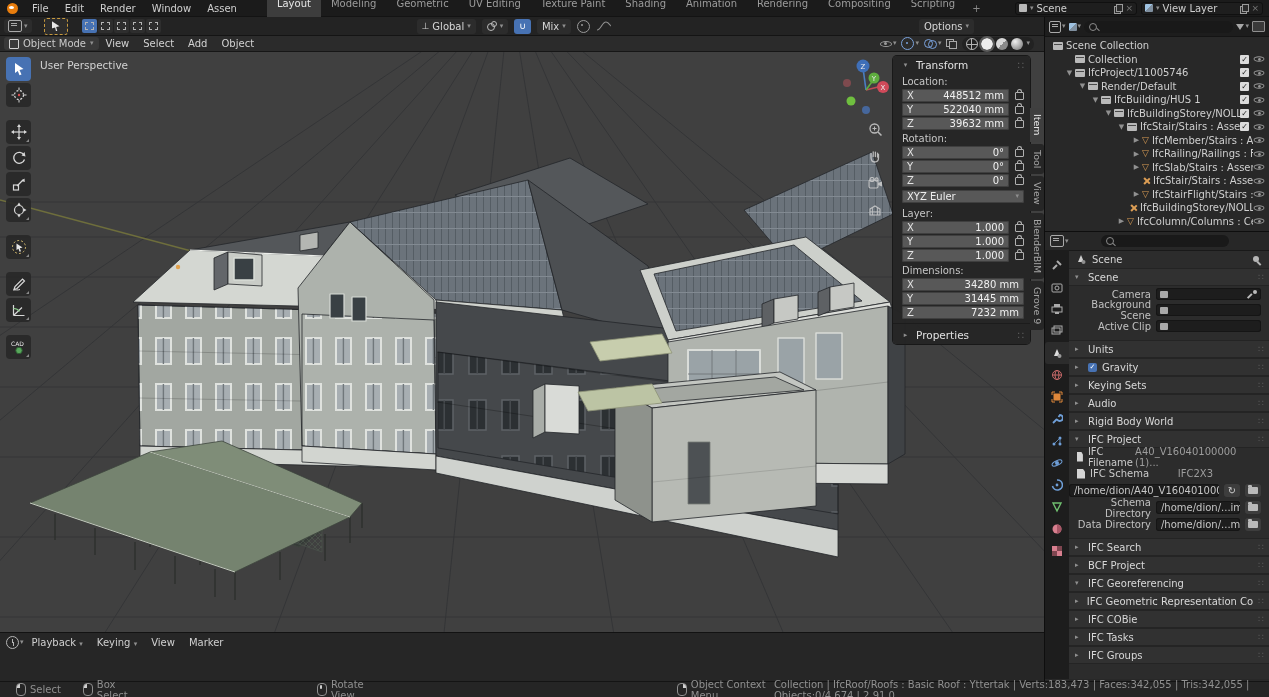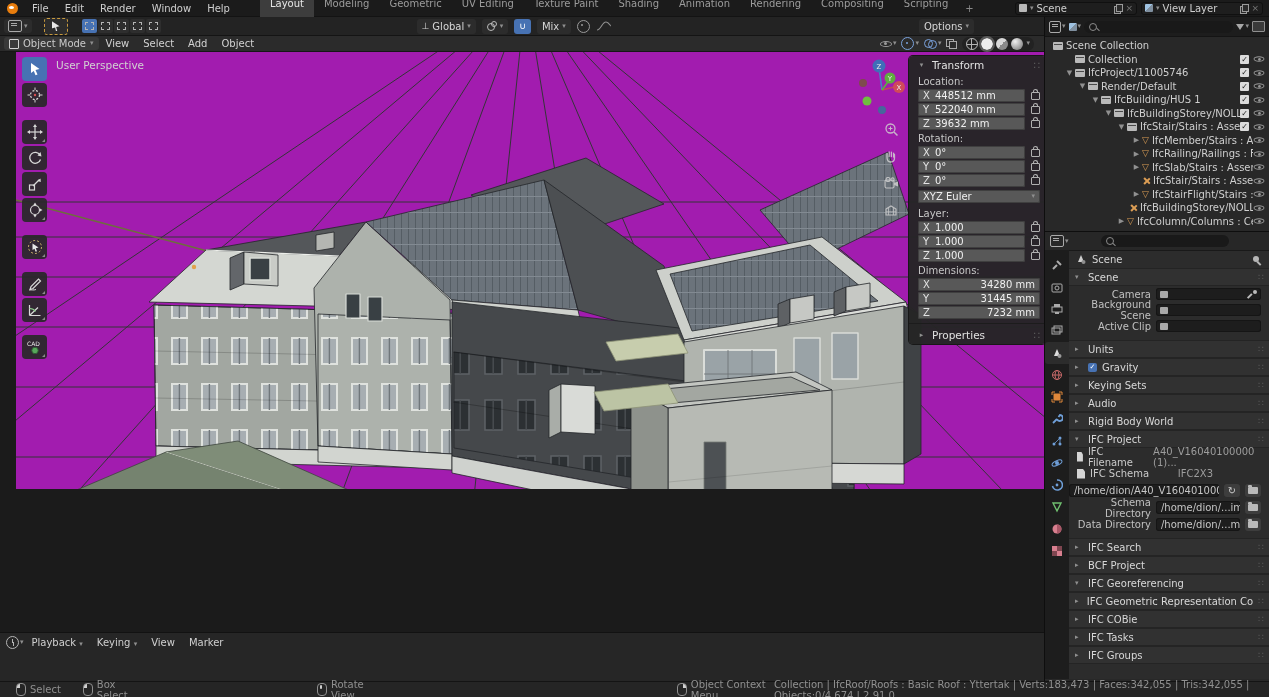--- a/index.html
+++ b/index.html
@@ -67,41 +67,41 @@
   .shade{width:12px;height:12px;border-radius:50%;box-sizing:border-box;}
   .shade.wire{border:1px solid #b5b5b5;background:
      linear-gradient(#0000 45%,#b5b5b5 45% 55%,#0000 55%),
      linear-gradient(90deg,#0000 45%,#b5b5b5 45% 55%,#0000 55%);}
   .shade.solid{background:#ededed;}
   .shade.mat{background:linear-gradient(135deg,#d8d8d8 50%,#8a8a8a 50%);}
   .shade.rend{background:radial-gradient(circle at 35% 30%,#efefef,#6f6f6f);}
   .shade-wrap{display:flex;align-items:center;gap:3px;background:#222;border-radius:8px;padding:1px 4px;}
   .shade-wrap .on{outline:2px solid #5a5a5a;outline-offset:0;}
   
-  #canvas{left:16px;top:52px;width:1044px;height:437px;background:#a21caf;overflow:hidden;}
+  #canvas{left:0;top:52px;width:1044px;height:580px;background:#404040;overflow:hidden;}
   #overlay-text{left:40px;top:6px;line-height:14px;color:#d2d2d2;font-size:10.5px;}
   #overlay-text .l2{color:#bdbdbd;font-size:10px;}
   
   #vtoolbar{left:6px;top:5px;width:26px;display:flex;flex-direction:column;}
   .tbtn{width:25px;height:24px;background:rgba(40,40,40,.92);border-radius:4px;display:flex;align-items:center;justify-content:center;margin-bottom:2px;position:relative;}
   .tbtn.active{background:var(--accent,#4772b3);}
   .tbtn.gap{margin-top:11px;}
   .tbtn .corner{position:absolute;right:2px;bottom:2px;width:0;height:0;border-left:3px solid transparent;border-bottom:3px solid #8a8a8a;}
   
   #navgizmo{left:836px;top:4px;width:60px;height:60px;}
   .navic{left:864px;width:22px;height:22px;display:flex;align-items:center;justify-content:center;opacity:.85;}
   
   #npanel{left:893px;top:4px;width:137px;background:rgba(37,37,37,.97);border-radius:4px;box-shadow:0 0 0 1px #181818;padding-bottom:2px;}
   .np-h{display:flex;align-items:center;height:18px;padding:0 7px;color:#e0e0e0;font-size:10.5px;gap:5px;}
   .np-h .grip{margin-left:auto;color:#5d5d5d;letter-spacing:-1px;}
   .np-lab{color:#c6c6c6;padding:2px 9px 2px;}
   .np-row{display:flex;align-items:center;padding:0 6px 1px 9px;gap:4px;}
   .fld{flex:1;height:13px;background:#585858;border-radius:2px;display:flex;align-items:center;padding:0 5px;color:#f0f0f0;box-shadow:inset 0 0 0 1px #3f3f3f;}
   .fld .ax{width:12px;color:#e3e3e3;}
-  .fld .val{flex:1;text-align:left;}
+  .fld .val{flex:1;text-align:right;}
   .fld.dim .val{text-align:right;}
   .lock{width:7px;height:6px;border:1px solid #b0b0b0;border-radius:1px;position:relative;margin-left:2px;}
   .lock::before{content:'';position:absolute;top:-4px;left:1px;width:3px;height:3px;border:1px solid #b0b0b0;border-bottom:none;border-radius:3px 3px 0 0;}
   .np-drop{margin:2px 6px 3px 9px;height:13px;background:#585858;border-radius:2px;display:flex;align-items:center;padding:0 5px;color:#eee;box-shadow:inset 0 0 0 1px #3f3f3f;}
   .np-drop .caret{margin-left:auto;}
   .np-div{height:1px;background:#1c1c1c;margin:3px 0;}
   
   #sidetabs{left:1030px;top:56px;width:14px;display:flex;flex-direction:column;gap:2px;}
   .stab{writing-mode:vertical-rl;background:#262626;color:#a5a5a5;font-size:9.5px;padding:6px 1px;border-radius:0 3px 3px 0;text-align:center;}
   .stab.active{background:#3f3f3f;color:#e8e8e8;}
@@ -138,21 +138,21 @@
   .panel-h{display:flex;align-items:center;height:16px;background:#313131;border-top:1px solid #242424;border-bottom:1px solid #242424;padding:0 6px;gap:5px;color:#d8d8d8;}
   .panel-h .grip{margin-left:auto;color:#5a5a5a;letter-spacing:-1px;font-size:9px;}
   .panel-h .ar{color:#909090;font-size:7px;width:8px;}
   .prow{display:flex;align-items:center;height:16px;padding:0 8px 0 0;gap:5px;}
   .prow .plab{width:82px;text-align:right;color:#c0c0c0;flex:none;}
   .pfield{flex:1;height:12px;background:#1d1d1d;border-radius:3px;display:flex;align-items:center;padding:0 4px;gap:4px;box-shadow:inset 0 0 0 1px #151515;}
   .pfield .picon{width:8px;height:7px;background:#a8a8a8;border-radius:1px;flex:none;}
   .dropper{width:9px;height:9px;position:relative;margin-left:auto;}
   .dropper::before{content:'';position:absolute;right:0;top:0;width:4px;height:4px;background:#bbb;border-radius:50%;}
   .dropper::after{content:'';position:absolute;left:0;bottom:0;width:6px;height:1.5px;background:#bbb;transform:rotate(-45deg);transform-origin:left bottom;}
-  .kv{display:flex;align-items:center;height:17px;padding:0 8px;gap:18px;}
+  .kv{display:flex;align-items:center;height:17px;padding:0 8px;gap:0;}
   .kv .k{color:#cacaca;flex:1;display:flex;align-items:center;gap:5px;}
   .kv .v{color:#9d9d9d;}
   .fileic{width:8px;height:10px;background:#d5d5d5;clip-path:polygon(0 0,70% 0,100% 30%,100% 100%,0 100%);}
   .chk{width:9px;height:9px;background:var(--accent,#4772b3);border-radius:2px;color:#fff;font-size:7px;line-height:9px;text-align:center;}
   .pathfield{flex:1;height:13px;background:#1d1d1d;border-radius:3px;display:flex;align-items:center;padding:0 5px;color:#c6c6c6;box-shadow:inset 0 0 0 1px #151515;white-space:nowrap;overflow:hidden;}
   .sqbtn{width:16px;height:13px;background:#3d3d3d;border-radius:3px;display:flex;align-items:center;justify-content:center;color:#ccc;flex:none;}
   .folder{width:10px;height:7px;background:#b9b9b9;border-radius:1px;position:relative;}
   .folder::before{content:'';position:absolute;left:0;top:-2px;width:4px;height:2px;background:#b9b9b9;border-radius:1px 1px 0 0;}
   .ptext{padding:6px 10px;color:#b8b8b8;}
   
@@ -176,21 +176,21 @@
 <body>
 
 <div id="app">
 
   <div id="row1" class="abs">
     <span class="logo"></span>
     <span class="menu-item">File</span>
     <span class="menu-item">Edit</span>
     <span class="menu-item">Render</span>
     <span class="menu-item">Window</span>
-    <span class="menu-item">Help</span>
+    <span class="menu-item">Assen</span>
     <div class="tabs">
       <span class="tab active">Layout</span>
       <span class="tab">Modeling</span>
       <span class="tab">Geometric</span>
       <span class="tab">UV Editing</span>
       <span class="tab">Texture Paint</span>
       <span class="tab">Shading</span>
       <span class="tab">Animation</span>
       <span class="tab">Rendering</span>
       <span class="tab">Compositing</span>

